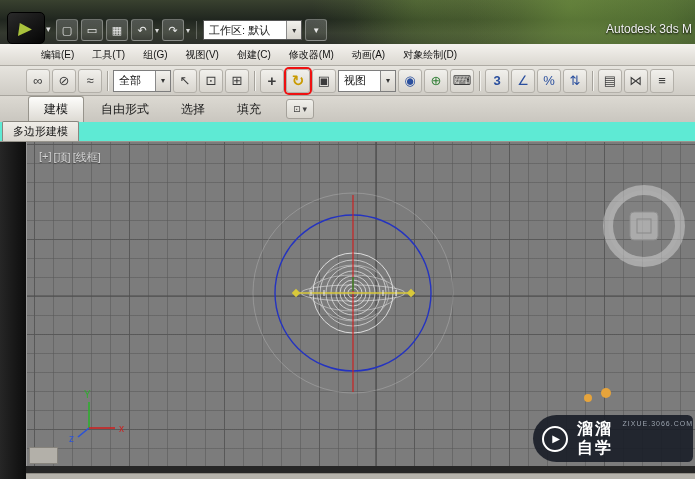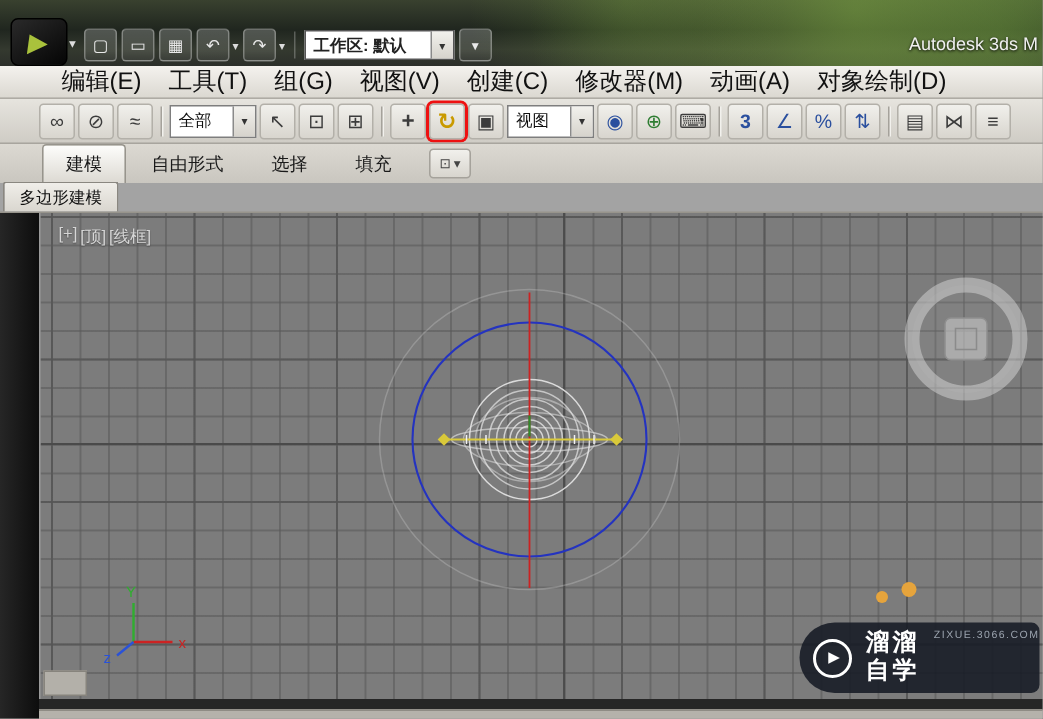--- a/index.html
+++ b/index.html
@@ -18,31 +18,31 @@
     display:flex;align-items:center;justify-content:center;}
   .logo-glyph{color:#a9c23c;font-size:17px;font-weight:bold;transform:skewX(-8deg);line-height:1;}
   .logo-caret{position:absolute;left:46px;top:24px;color:#ddd;font-size:9px;}
   .qat{position:absolute;left:56px;top:19px;height:22px;display:flex;align-items:center;gap:3px;}
   .qat-btn{width:20px;height:20px;border-radius:3px;display:flex;align-items:center;justify-content:center;
     background:linear-gradient(rgba(255,255,255,.22),rgba(255,255,255,.06));
     border:1px solid rgba(255,255,255,.3);color:#eaeaea;font-size:11px;}
   .qat-caret{color:#dcdcdc;font-size:8px;margin-left:-1px;}
   .qat-sep{width:1px;height:18px;background:rgba(255,255,255,.25);margin:0 3px;}
   .ws-field{height:18px;background:#fff;border:1px solid #555;display:flex;align-items:center;
-    font-size:11px;color:#222;padding-left:5px;font-weight:bold;}
+    font-size:11px;color:#222;padding-left:5px;}
   .ws-text{white-space:nowrap;margin-right:16px;}
   .ws-caret{width:14px;height:18px;display:flex;align-items:center;justify-content:center;font-size:8px;color:#333;
     background:linear-gradient(#f2f1ed,#d6d3cc);border-left:1px solid #8a8a8a;}
   .app-title{position:absolute;right:3px;top:22px;color:#f0f0f0;font-size:12px;white-space:nowrap;
     text-shadow:0 1px 2px #000;text-align:center;}
   
   .menubar{position:absolute;left:0;top:44px;width:695px;height:22px;
     background:linear-gradient(#f4f2ee,#dbd8d1);border-bottom:1px solid #aeaba4;
     display:flex;align-items:center;padding-left:32px;box-sizing:border-box;}
-  .menu-item{font-size:16px;color:#111;padding:2px 9px;white-space:nowrap;}
+  .menu-item{font-size:10px;color:#111;padding:2px 9px;white-space:nowrap;}
   
   .toolbar{position:absolute;left:0;top:66px;width:695px;height:30px;
     background:linear-gradient(#e6e4de,#cfccc5);border-bottom:1px solid #a8a59e;
     display:flex;align-items:center;padding-left:26px;box-sizing:border-box;gap:2px;overflow:hidden;}
   .tb-btn{flex:none;width:22px;height:22px;border-radius:3px;display:flex;align-items:center;justify-content:center;
     background:linear-gradient(#f1f0ec,#d8d5ce);border:1px solid #b3b0a9;color:#3c3c3c;font-size:13px;position:relative;}
   .tb-sep{flex:none;width:1px;height:20px;background:#a5a29b;box-shadow:1px 0 0 #f2f1ed;margin:0 3px;}
   .tb-field{flex:none;height:20px;background:#fff;border:1px solid #7e7e7e;display:flex;align-items:center;
     font-size:11px;color:#111;padding-left:5px;}
   .tb-field .label{margin-right:14px;white-space:nowrap;}
@@ -55,21 +55,21 @@
   
   .ribbon{position:absolute;left:0;top:96px;width:695px;height:26px;
     background:linear-gradient(#dcd9d2,#c9c6bf);display:flex;align-items:flex-end;padding-left:28px;
     box-sizing:border-box;gap:2px;}
   .rtab{font-size:12px;color:#1a1a1a;padding:4px 15px;border-radius:3px 3px 0 0;}
   .rtab.active{background:linear-gradient(#fdfdfb,#dcd9d2);border:1px solid #97948c;border-bottom:none;}
   .rmore{width:26px;height:18px;margin-left:8px;margin-bottom:3px;border:1px solid #a5a29b;border-radius:3px;
     background:linear-gradient(#f1f0ec,#d8d5ce);display:flex;align-items:center;justify-content:center;
     font-size:9px;color:#444;gap:2px;}
   
-  .subtabs{position:absolute;left:0;top:122px;width:695px;height:20px;background:#a3a3a3;
+  .subtabs{position:absolute;left:0;top:122px;width:695px;height:20px;background:#5eead4;
     border-bottom:1px solid #97948c;display:flex;align-items:flex-end;padding-left:2px;box-sizing:border-box;}
   .subtab{font-size:11px;color:#111;padding:2px 10px;background:linear-gradient(#f0eee9,#d9d6cf);
     border:1px solid #8a8780;border-bottom:none;border-radius:2px 2px 0 0;}
   
   .side-strip{position:absolute;left:0;top:142px;width:26px;height:337px;
     background:linear-gradient(90deg,#262626,#0d0d0d);}
   .viewport{position:absolute;left:26px;top:142px;width:669px;height:324px;
     background-color:#7c7c7c;border-left:1px solid #9a9a9a;box-sizing:border-box;
     background-image:
       linear-gradient(rgba(88,88,88,.55) 1px, transparent 1px),

